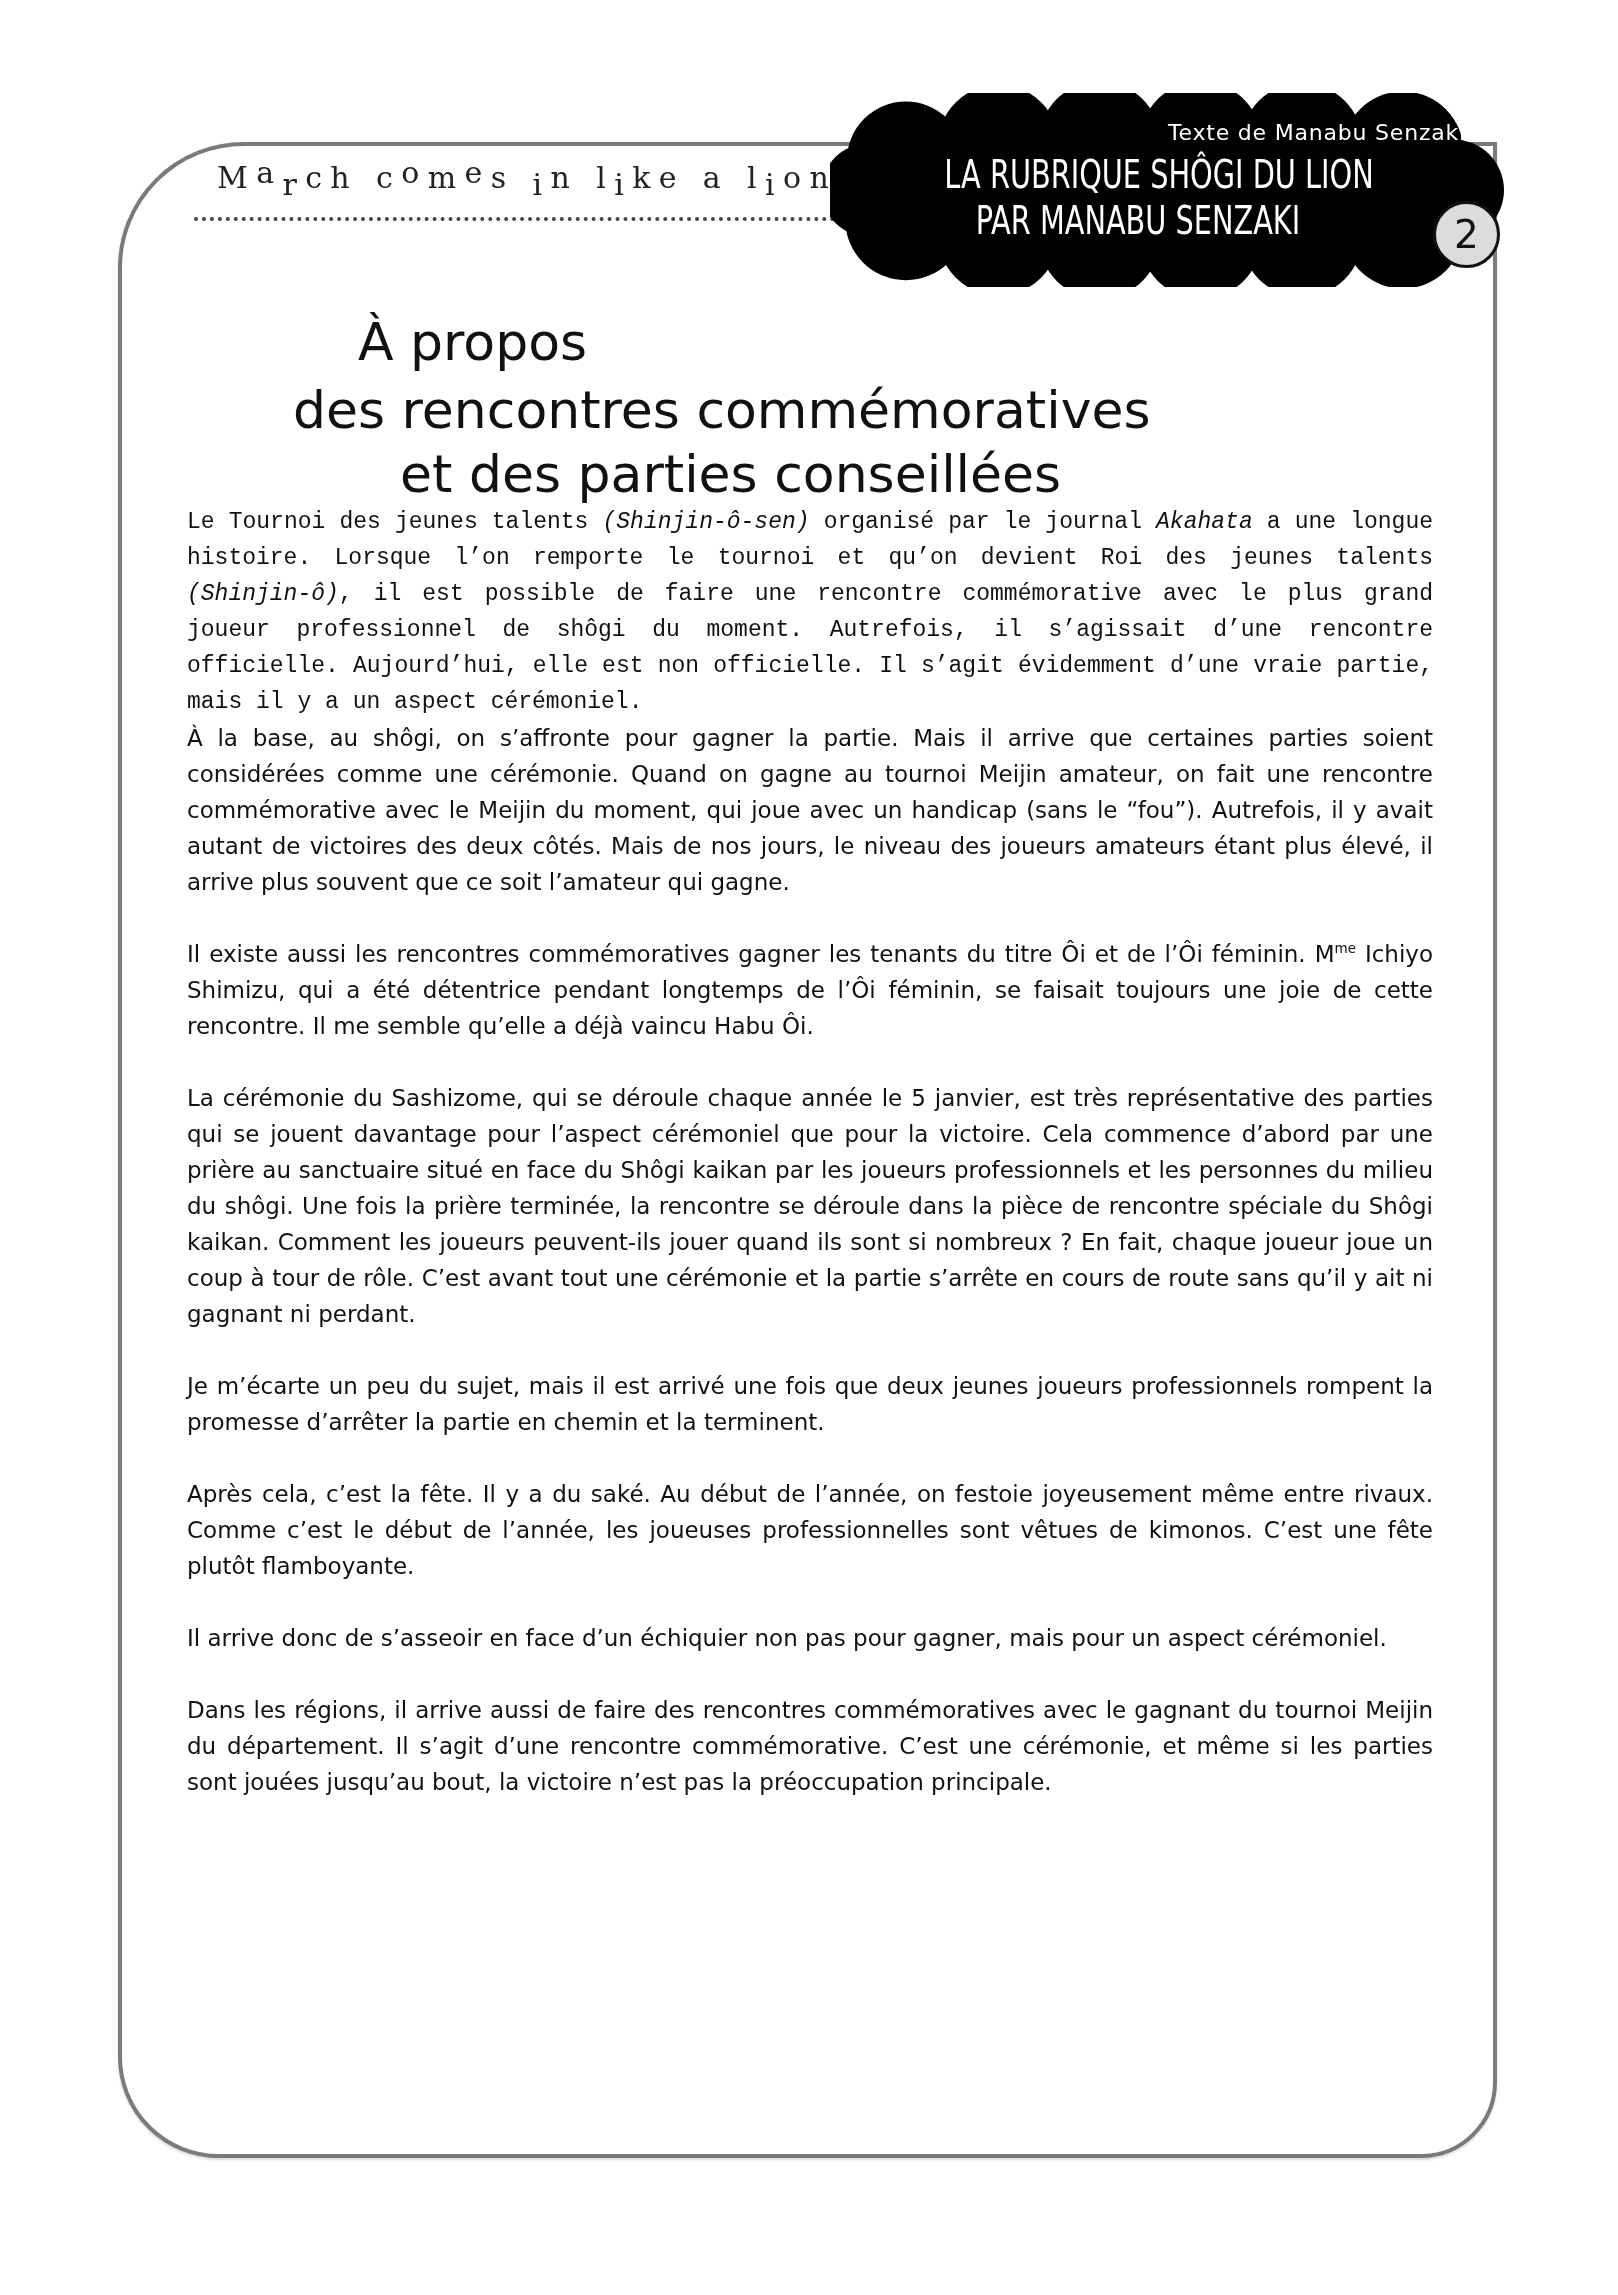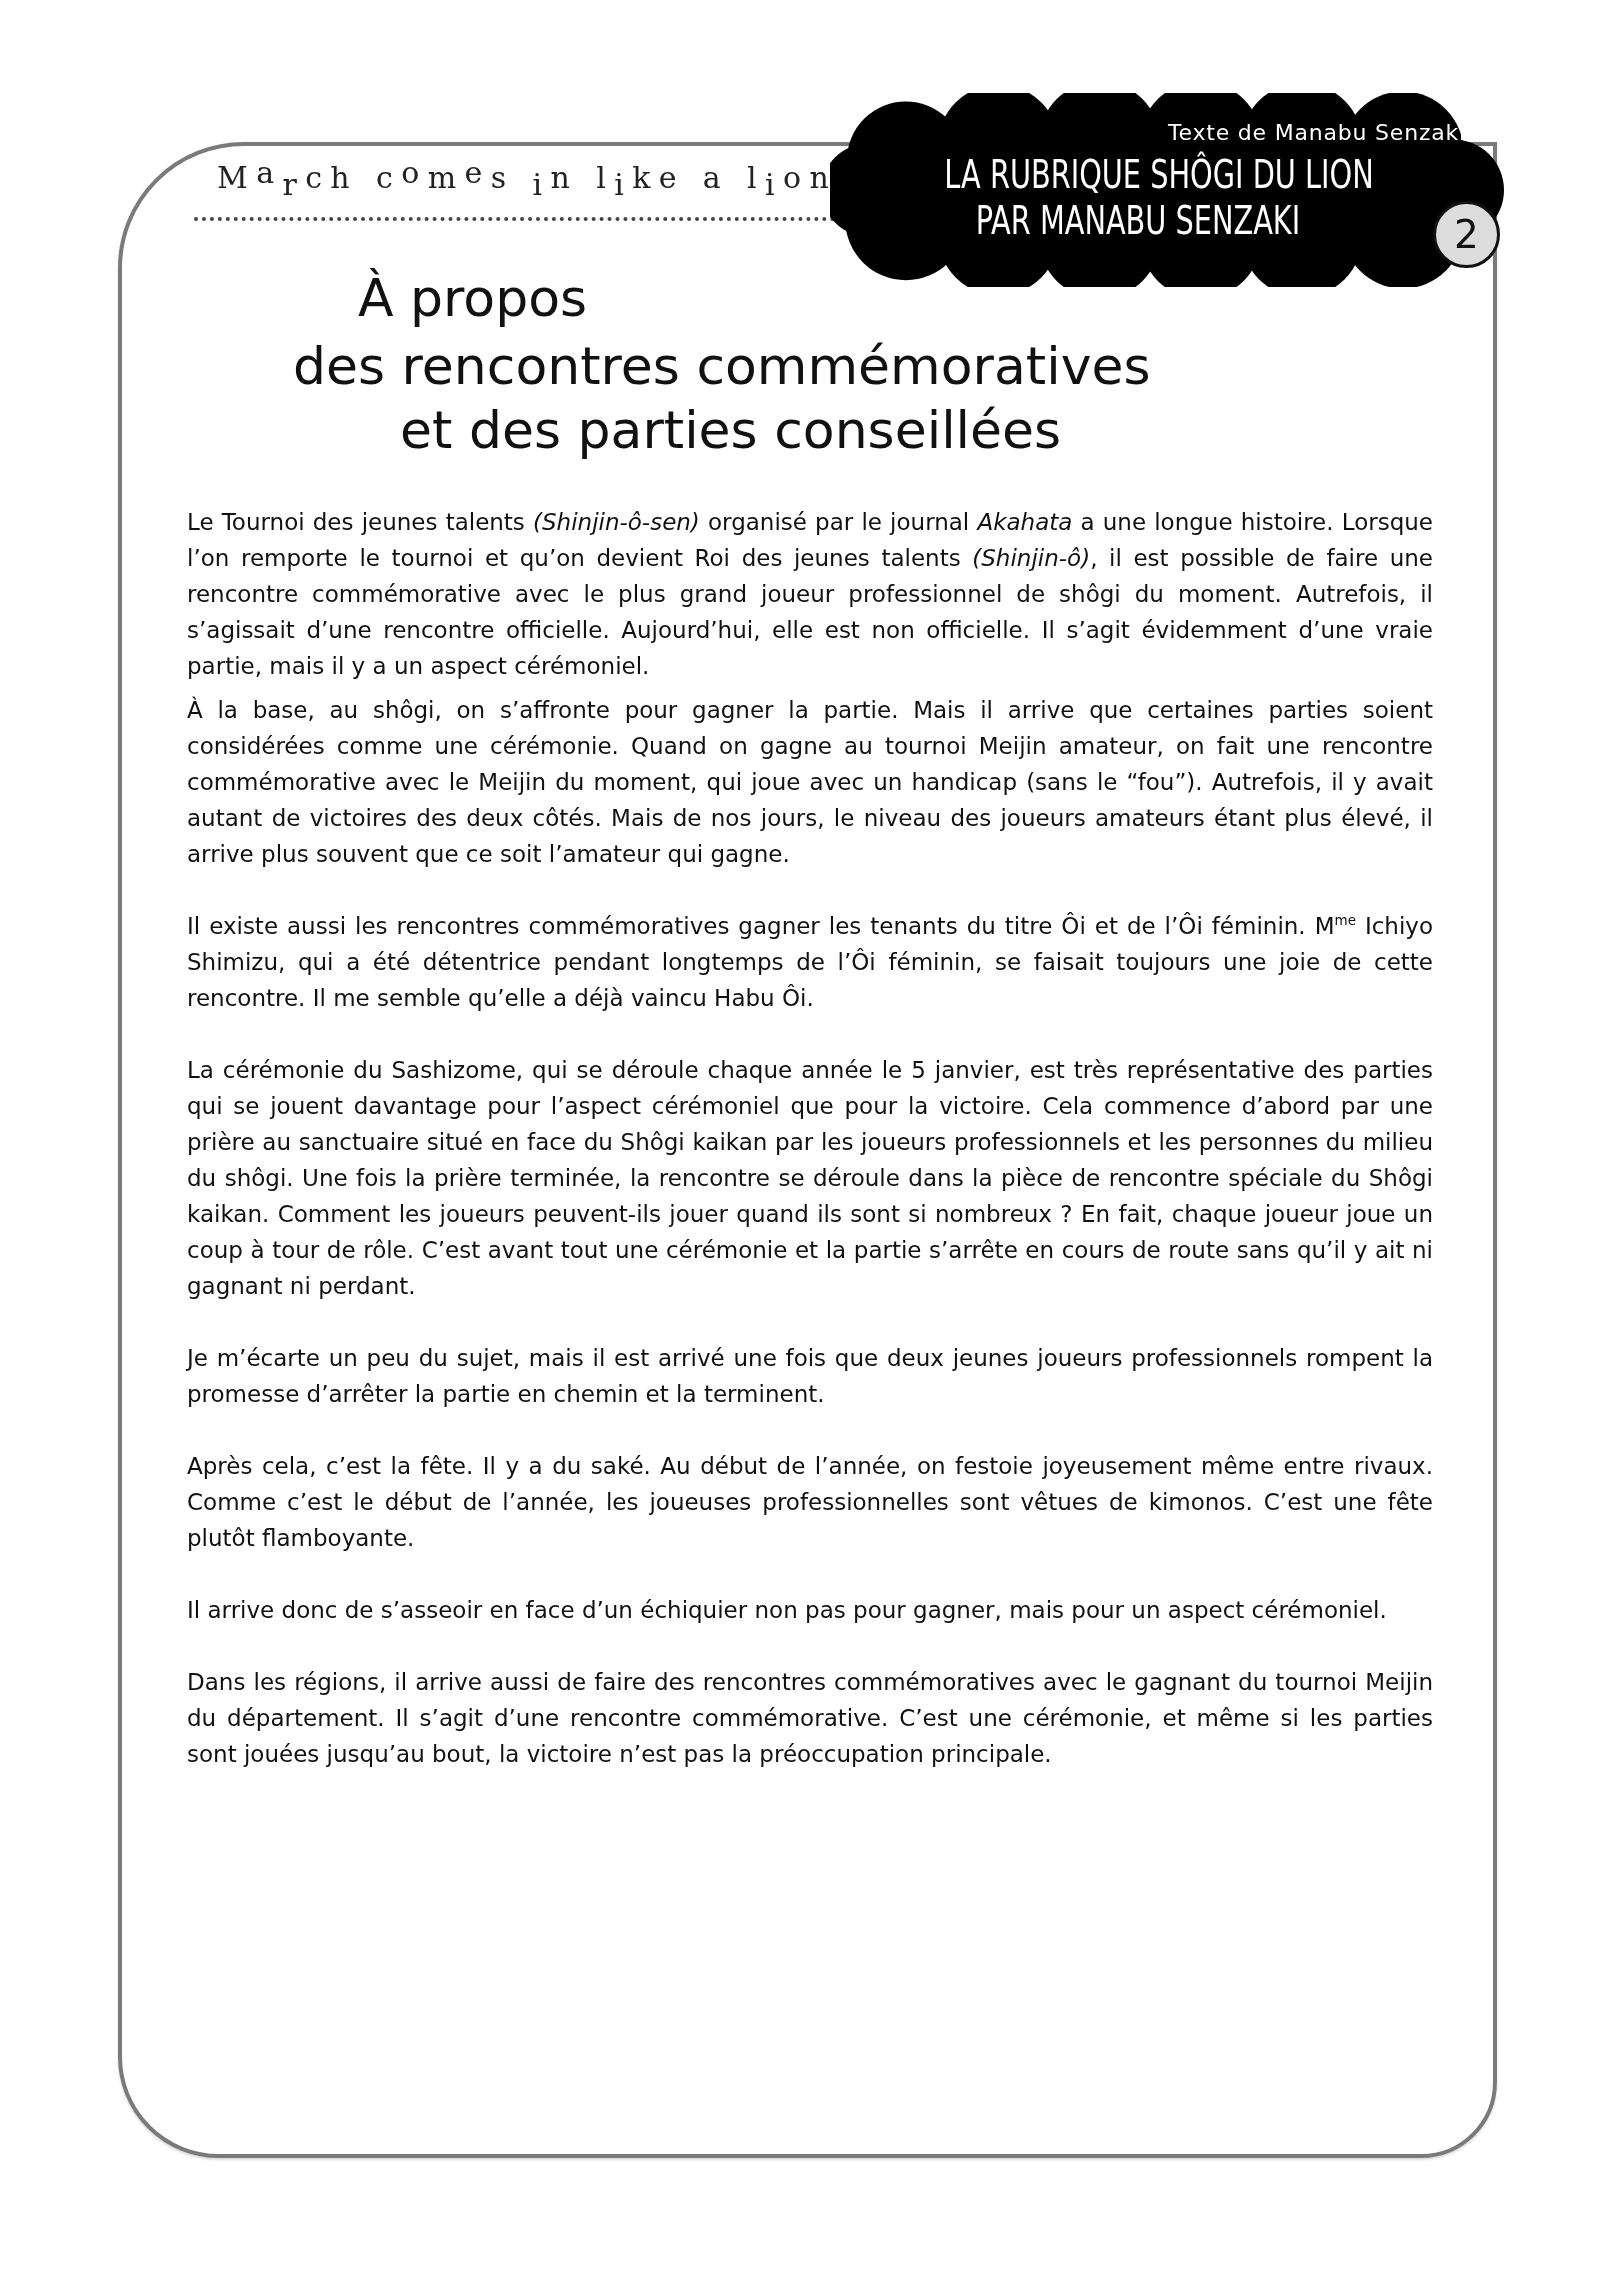--- a/index.html
+++ b/index.html
@@ -36,31 +36,31 @@
       transform: scaleX(0.82); transform-origin: center;
     }
     .cloud-title.l1 { top: 59px; }
     .cloud-title.l2 { top: 105px; left: 17px; width: 582px; }
     .episode-badge {
       position: absolute; left: 1433px; top: 201px; width: 67px; height: 67px;
       border-radius: 50%; background: #dcdcdc; border: 3.4px solid #111; box-sizing: border-box;
       display: flex; align-items: center; justify-content: center;
       font-family: "DejaVu Sans", sans-serif; font-size: 39px; color: #111;
     }
-    .headline { position: absolute; font-family: "DejaVu Sans", sans-serif; font-size: 52px; color: #111; white-space: nowrap; }
+    .headline { position: absolute; font-family: "DejaVu Sans", sans-serif; font-size: 52px; color: #111; white-space: nowrap; margin-top: 44px; }
     .headline.h1 { left: 358px; top: 268px; }
     .headline.h2 { left: 293px; top: 336px; }
     .headline.h3 { left: 400px; top: 400px; }
     .body-text {
       position: absolute; left: 187px; top: 504px; width: 1246px;
       font-family: "DejaVu Sans", sans-serif; font-size: 23px; line-height: 36px; color: #111;
       text-align: justify;
     }
     .body-text p { margin: 0 0 36px 0; }
-    .body-text p.tight { margin-bottom: 8px; }
+    .body-text p.tight { margin-bottom: 0; font-family: Liberation Mono, monospace; }
     .body-text em { font-style: italic; }
     .body-text sup { font-size: 13.5px; line-height: 0; }
   </style>
 </head>
 <body>
 
 <div class="frame"></div>
 
 <div class="series-title" id="series-title"><span>M</span><span class="hi">a</span><span class="lo">r</span><span>ch</span><span> </span><span>c</span><span class="hi">o</span><span>m</span><span class="hi">e</span><span>s</span><span> </span><span class="lo">i</span><span>n</span><span> </span><span>l</span><span class="lo">i</span><span>ke a </span><span>l</span><span class="lo">i</span><span>on</span></div>
 <div class="dotted-rule"></div>

